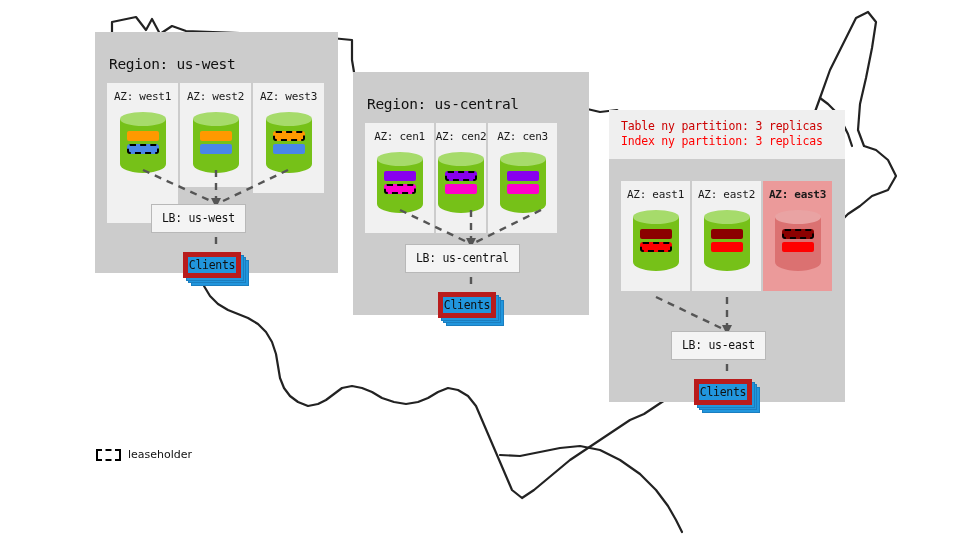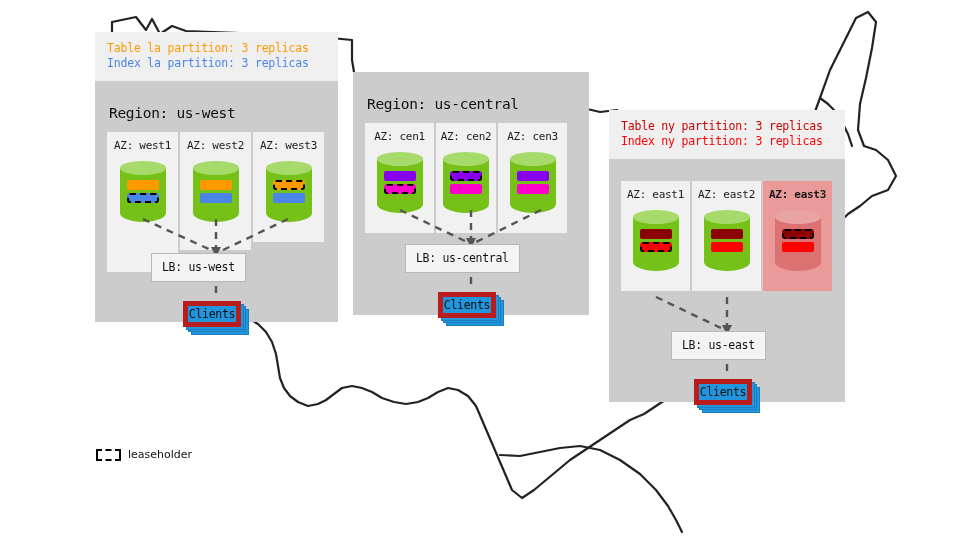--- a/index.html
+++ b/index.html
@@ -201,37 +201,33 @@
            L200 274 L196 262 L190 252 L182 244 L174 238 L166 234 L158 228 L152 220
            L148 210 L146 198 L146 186 L148 174 L150 162 L150 150 L148 138 L144 126
            L138 116 L130 108 L124 98 L120 86 L118 74 L116 62 L114 50 L112 38 Z"></path>
 
   <path fill="none" stroke="#222222" stroke-width="2.2" stroke-linejoin="round" stroke-linecap="round" d="M500 455 L520 456 L540 452 L560 448 L580 446 L600 450 L620 460 L640 474
            L656 490 L668 506 L676 520 L682 532"></path>
   <path fill="none" stroke="#222222" stroke-width="2.2" stroke-linejoin="round" stroke-linecap="round" d="M820 98 L828 104 L836 112 L842 122 L848 134 L852 146"></path>
 </svg>
 
 <div class="region-panel" id="panel-west" style="left:95px; top:32px; width:243px;">
-  <div class="region-header">
-    <div class="hdr-line" style="color:#FF9900;">Table la partition: 3 replicas</div>
-    <div class="hdr-line" style="color:#4A86E8;">Index la partition: 3 replicas</div>
-  </div>
   <div class="region-body" style="height:241px;">
     <div class="region-title">Region: us-west</div>
     <div class="az-row">
       <div class="az-cell" style="width:71px;height:140px;">
         <div class="az-label">AZ: west1</div>
         <div class="cyl">
           <div class="body"></div>
           <div class="top"></div>
           <div class="band b1" style="background:#FF9900;"></div>
           <div class="band b2 lease" style="background:#4A86E8;"></div>
         </div>
       </div>
-      <div class="az-cell" style="width:71px;height:118px;">
+      <div class="az-cell" style="width:71px;height:104px;">
         <div class="az-label">AZ: west2</div>
         <div class="cyl">
           <div class="body"></div>
           <div class="top"></div>
           <div class="band b1" style="background:#FF9900;"></div>
           <div class="band b2" style="background:#4A86E8;"></div>
         </div>
       </div>
       <div class="az-cell" style="width:71px;height:110px;">
         <div class="az-label">AZ: west3</div>
@@ -271,21 +267,21 @@
     <div class="az-row">
       <div class="az-cell" style="width:69px;height:110px;">
         <div class="az-label">AZ: cen1</div>
         <div class="cyl">
           <div class="body"></div>
           <div class="top"></div>
           <div class="band b1" style="background:#8800EE;"></div>
           <div class="band b2 lease" style="background:#FF00CC;"></div>
         </div>
       </div>
-      <div class="az-cell" style="width:60px;height:110px;">
+      <div class="az-cell" style="width:50px;height:110px;">
         <div class="az-label">AZ: cen2</div>
         <div class="cyl">
           <div class="body"></div>
           <div class="top"></div>
           <div class="band b1 lease" style="background:#8800EE;"></div>
           <div class="band b2" style="background:#FF00CC;"></div>
         </div>
       </div>
       <div class="az-cell" style="width:69px;height:110px;">
         <div class="az-label">AZ: cen3</div>

